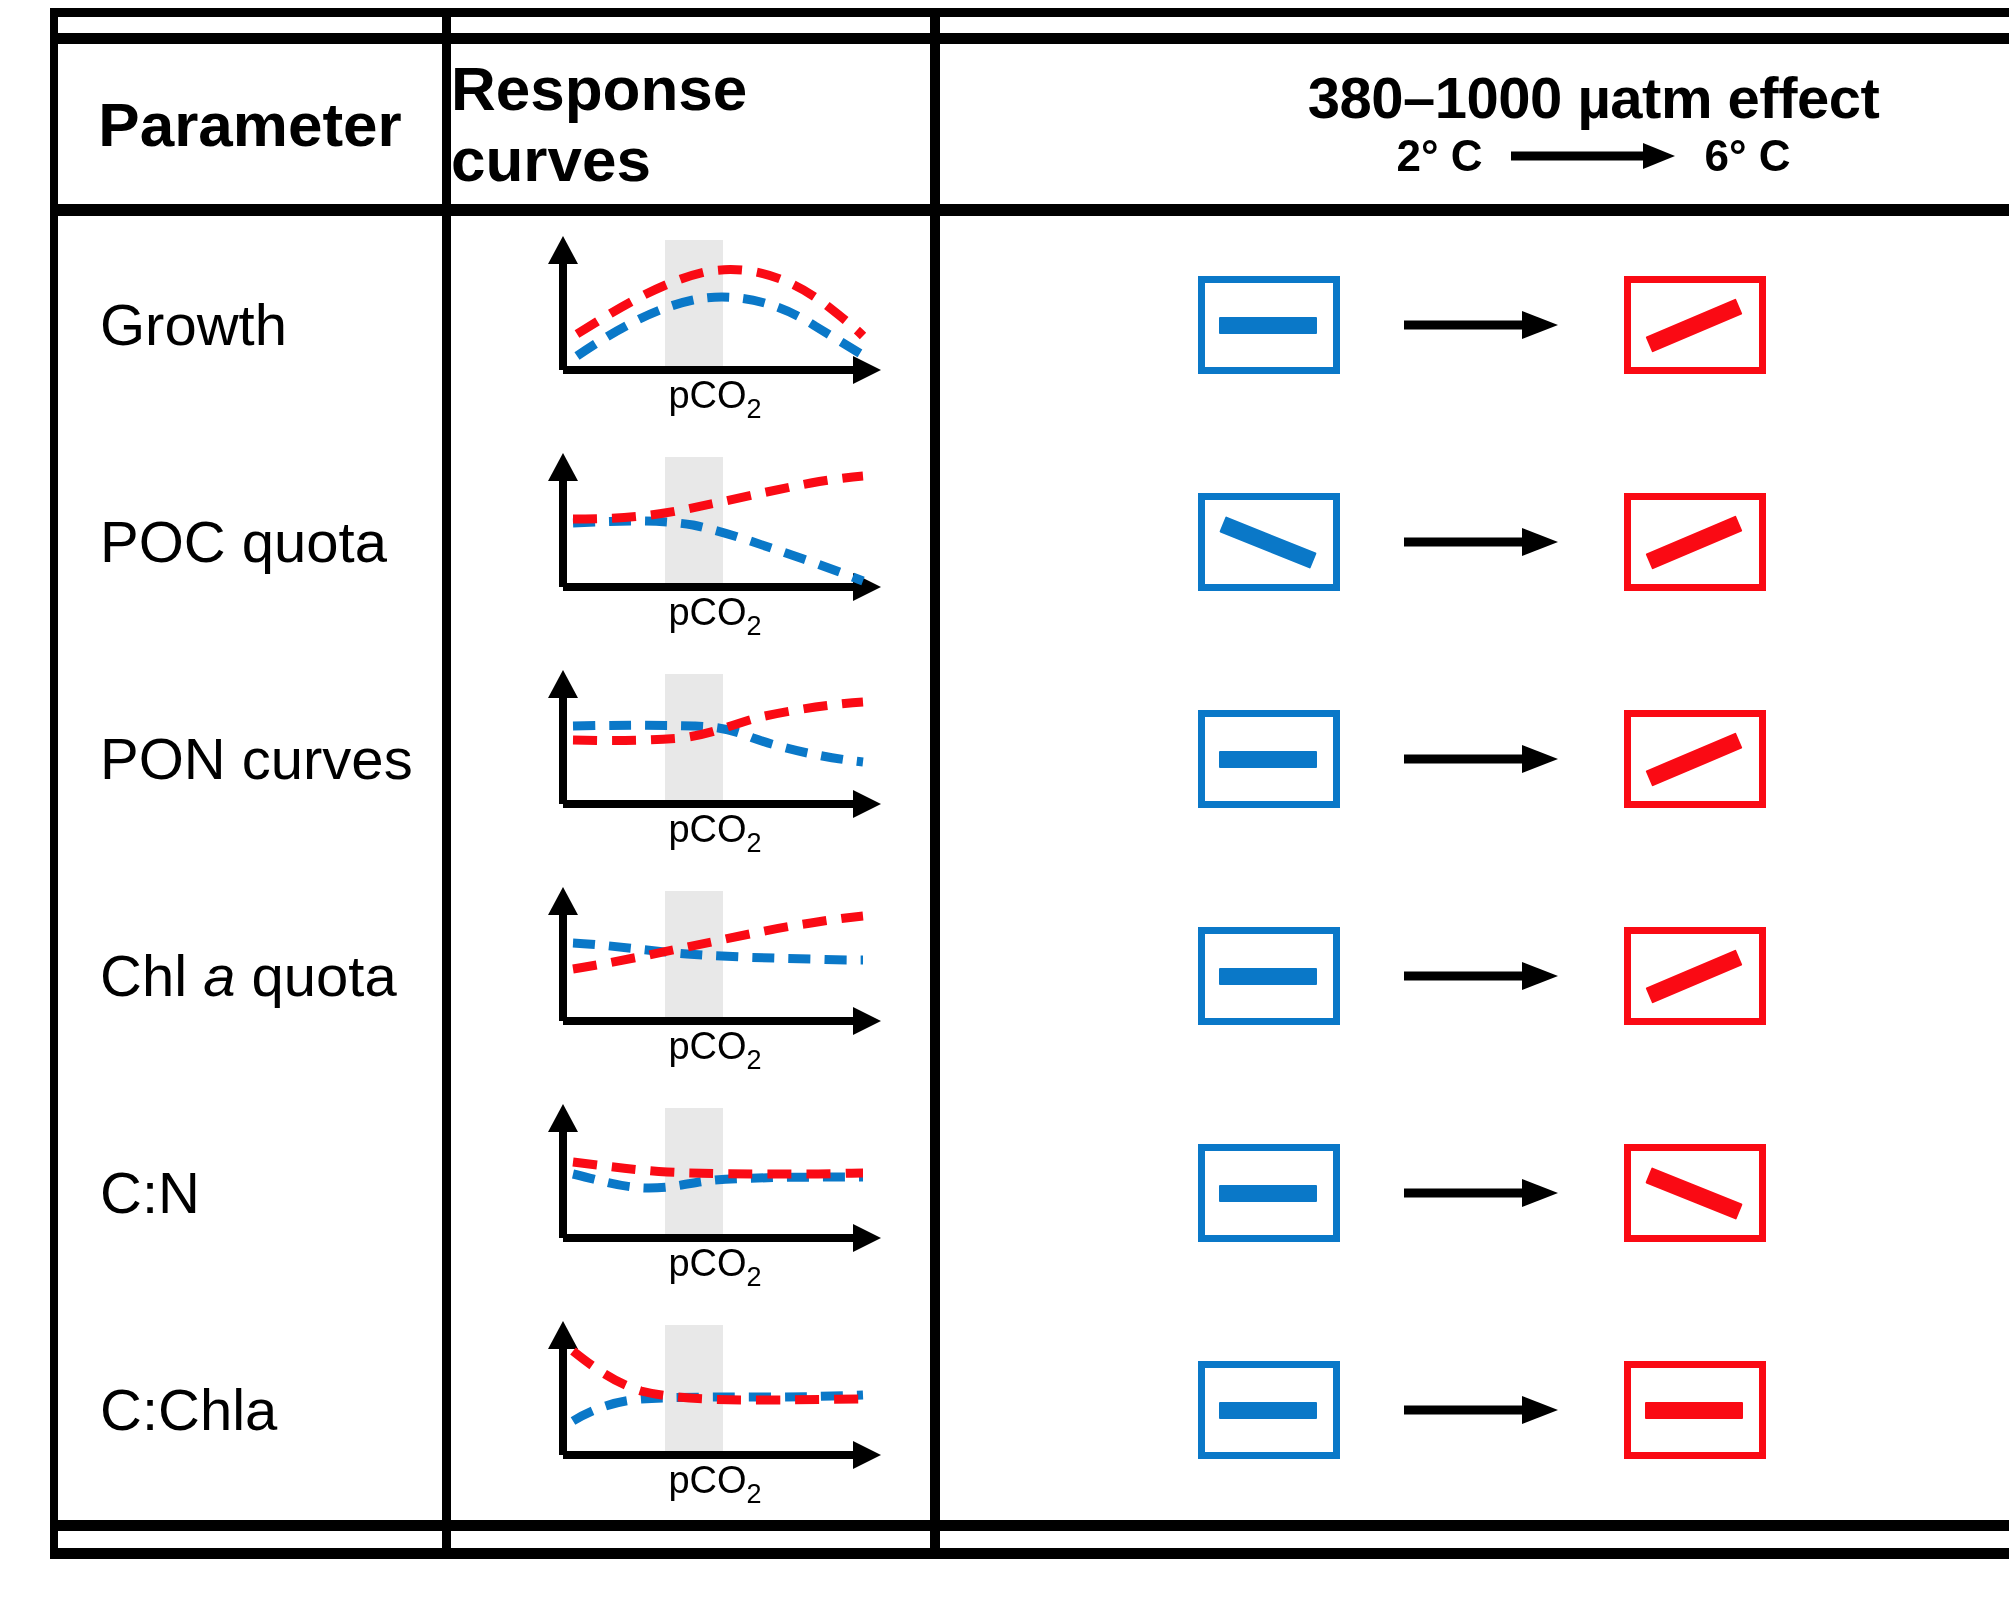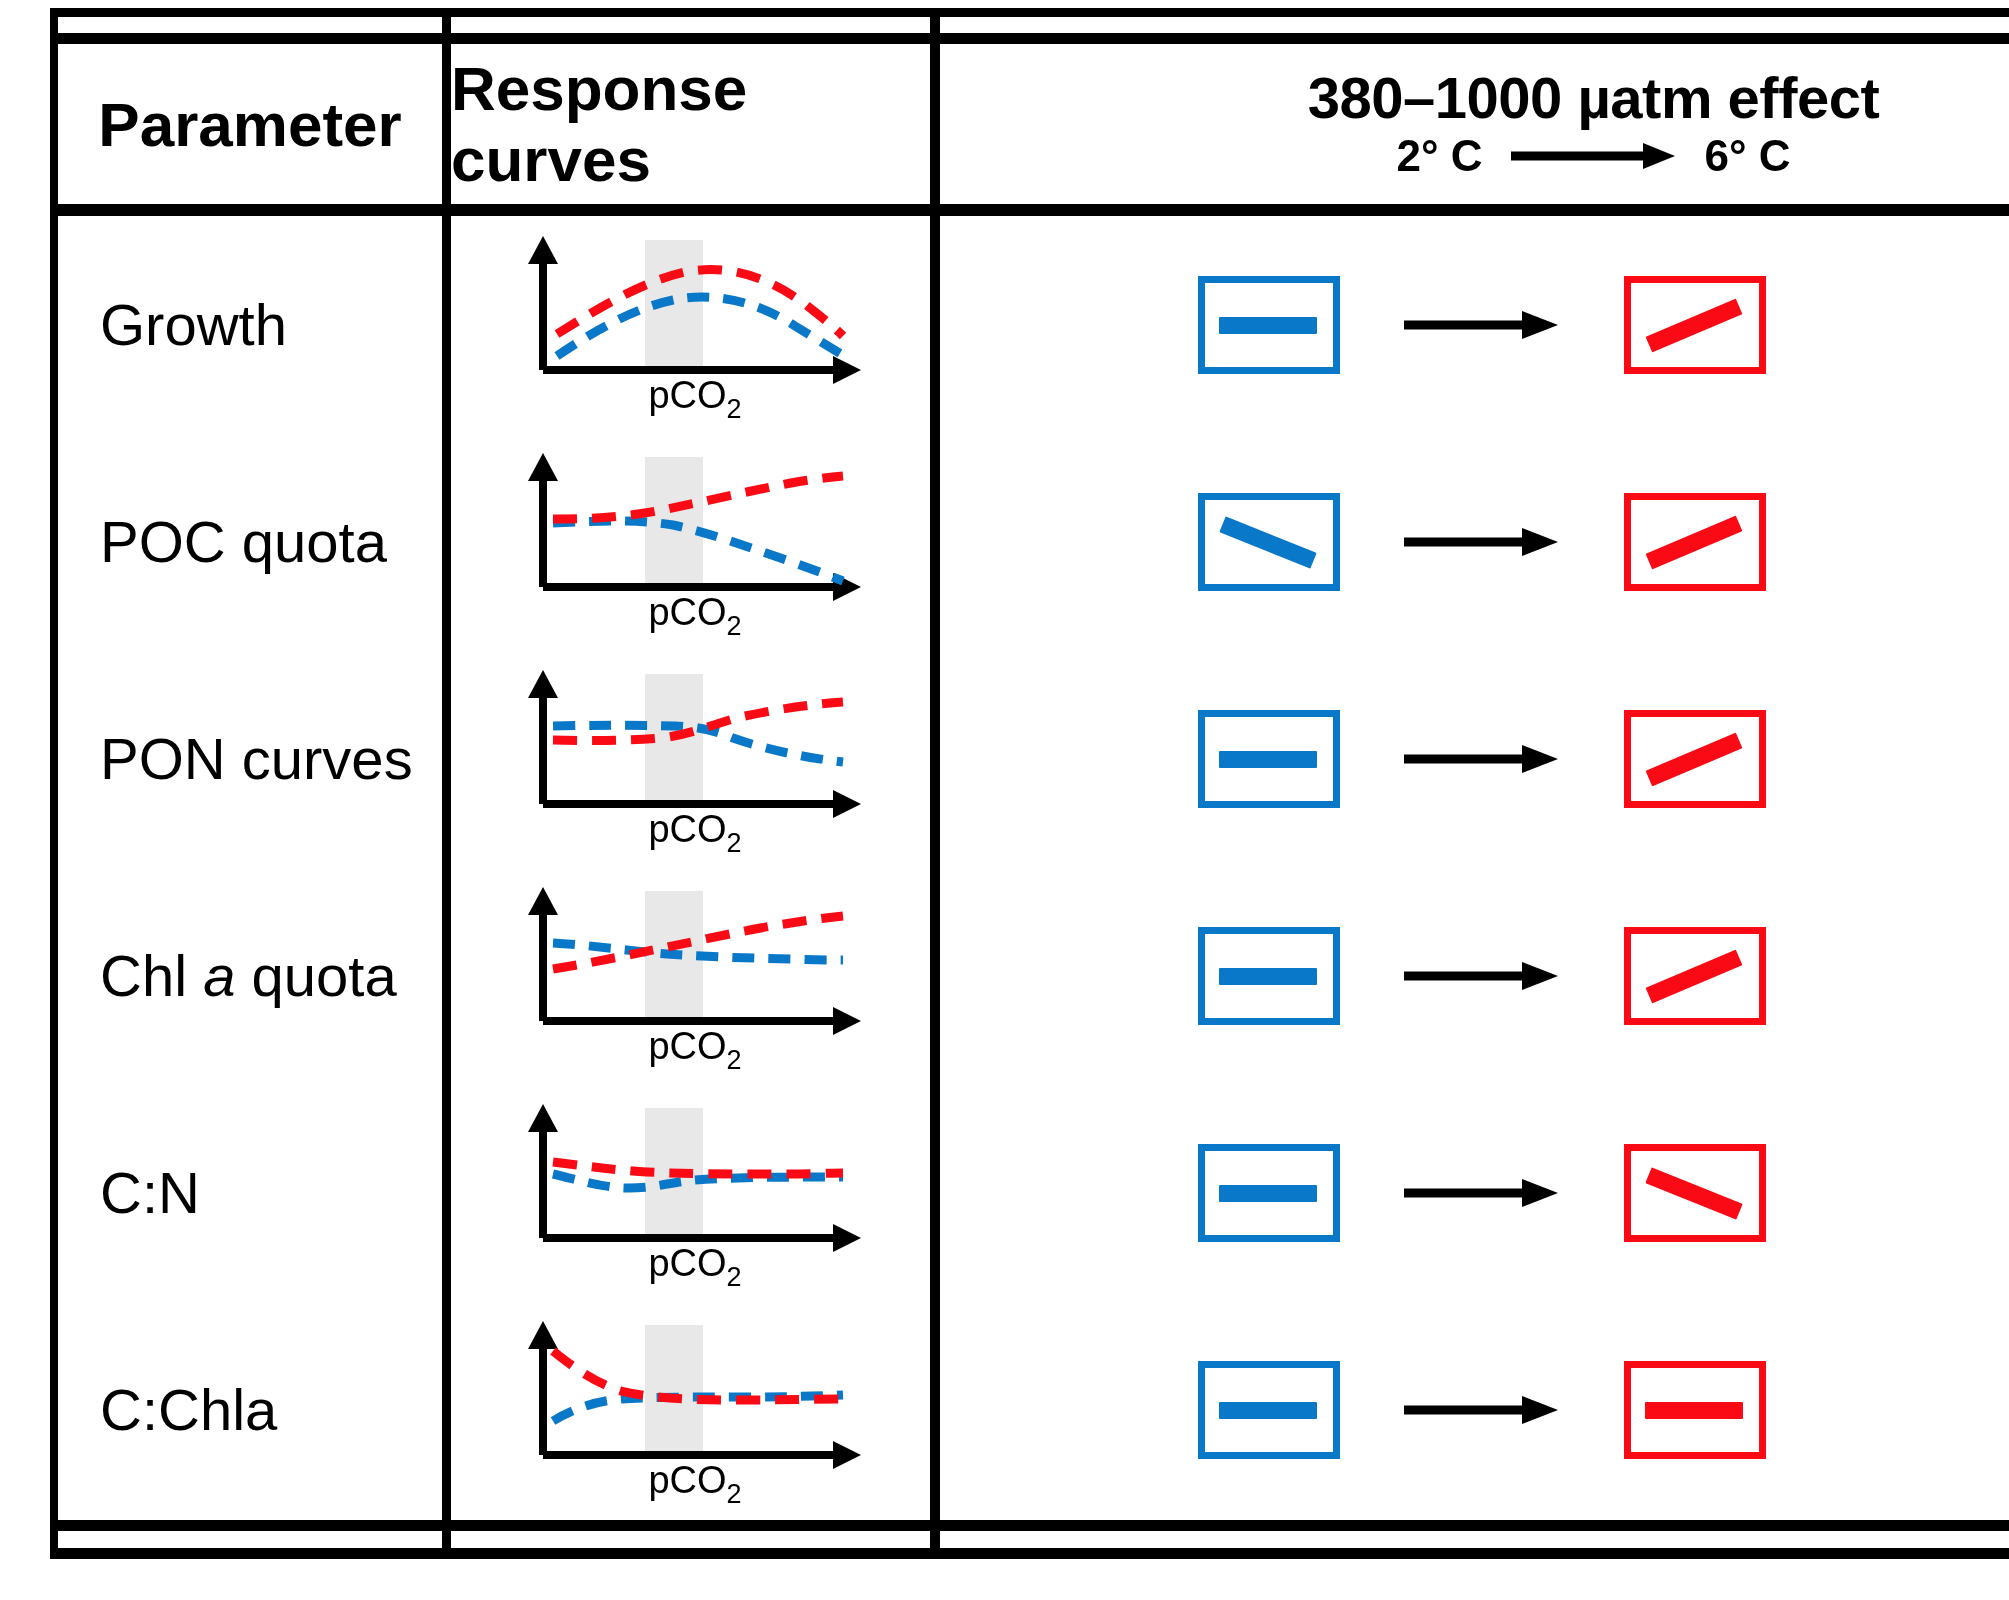--- a/index.html
+++ b/index.html
@@ -105,20 +105,21 @@
 
   .cell-curve {
     position: absolute;
     left: 393px;
     top: 0;
     width: 487px;
     height: 217px;
     display: flex;
     align-items: center;
     justify-content: center;
+    padding-left: 20px;
   }
 
   .cell-effect {
     position: absolute;
     left: 882px;
     top: 0;
     width: 1083px;
     height: 217px;
     display: flex;
     align-items: center;

